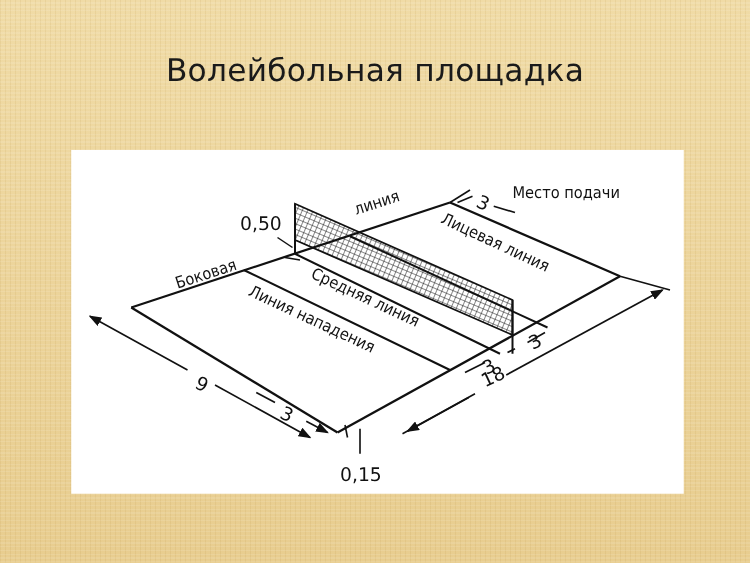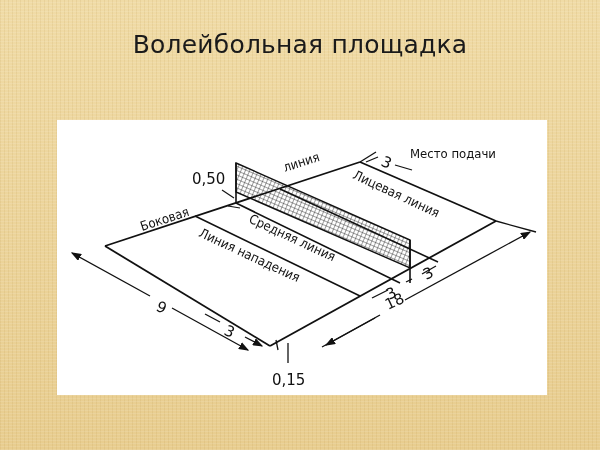--- a/index.html
+++ b/index.html
@@ -6,21 +6,21 @@
   body {
     width:600px; height:450px; overflow:hidden; position:relative;
     background-color:#ecd39a;
     background-image:
       repeating-linear-gradient(0deg, rgba(255,255,255,0.10) 0 1px, rgba(0,0,0,0) 1px 3px),
       repeating-linear-gradient(90deg, rgba(180,140,60,0.12) 0 1px, rgba(0,0,0,0) 1px 4px),
       linear-gradient(180deg, #f0dba6, #e8cd8f);
     font-family:"DejaVu Sans", sans-serif;
   }
   .slide-title {
-    position:absolute; left:0; top:30px; width:600px; text-align:center;
+    position:absolute; left:0; top:42px; width:600px; text-align:center;
     font-family:"DejaVu Sans", sans-serif; font-size:25px; color:#1a1a1a;
     letter-spacing:0.2px;
   }
   .panel {
     position:absolute; left:57px; top:120px; width:490px; height:275px;
     background:#ffffff;
   }
   svg { position:absolute; left:0; top:0; }
   .lbl { font-family:"DejaVu Sans Condensed","DejaVu Sans", sans-serif; font-size:13px; fill:#111; }
   .num { font-family:"DejaVu Sans", sans-serif; font-size:15px; fill:#111; }

